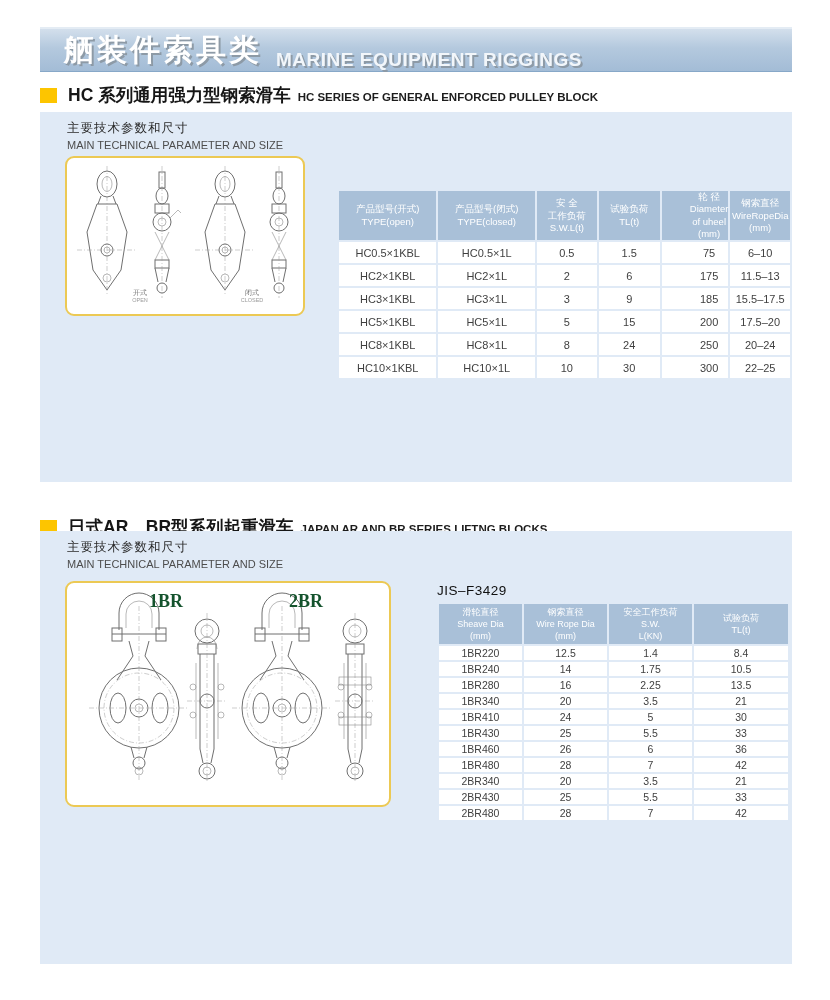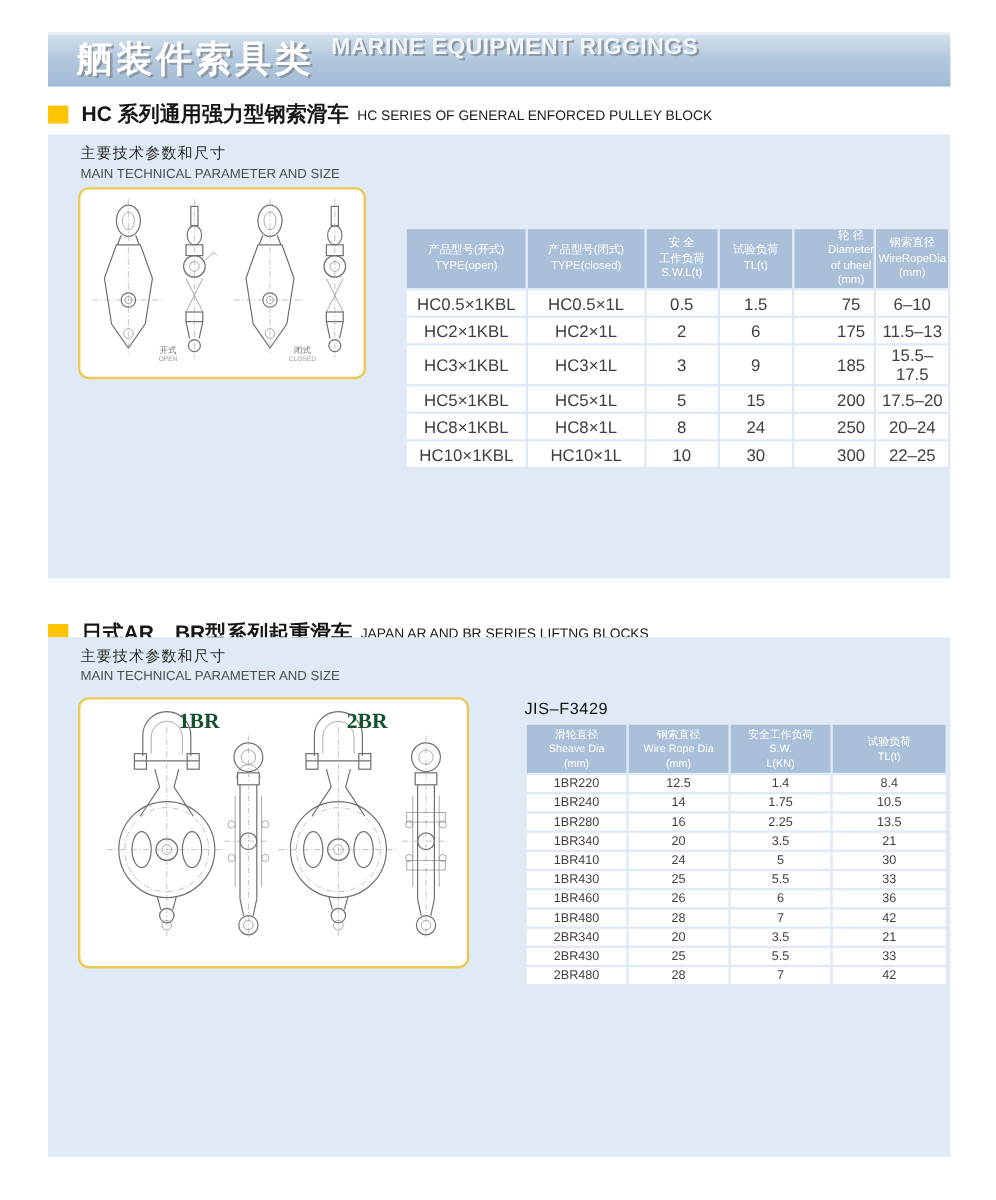--- a/index.html
+++ b/index.html
@@ -4,33 +4,33 @@
 <style>
   * { margin:0; padding:0; box-sizing:border-box; }
   html,body { background:#ffffff; }
   body { font-family:"Liberation Sans", sans-serif; }
   .page { position:relative; width:830px; height:1000px; background:#fff; overflow:hidden; }
 
   
   .banner { position:absolute; left:40px; top:27px; width:752px; height:45px;
             background:linear-gradient(#d3dfec 0%, #b4c9de 45%, #a3bcd6 100%);
             border-top:2px solid #e4ecf4; border-bottom:1px solid #87a8c8;
-            display:flex; align-items:flex-start; }
+            display:flex; align-items:flex-end; }
   .banner-zh { margin-left:24px; font-size:30px; font-weight:bold; color:#ffffff;
                letter-spacing:3px; text-shadow:2px 2px 0 #8d9aa6; white-space:nowrap; }
   .banner-en { margin-left:14px; font-size:19px; font-weight:bold; color:#f2f6fa;
                letter-spacing:0.5px; text-shadow:2px 2px 0 #8d9aa6; white-space:nowrap; }
 
   
   .sec-head { position:absolute; left:40px; height:20px; display:flex; align-items:center; }
   .sec-head-1 { top:85px; }
   .sec-head-2 { top:517px; }
   .bullet { width:17px; height:15px; background:#fdc500; margin-right:11px; flex:0 0 auto; }
   .head-zh { font-size:17.5px; font-weight:bold; color:#161616; white-space:nowrap; }
-  .head-en { font-size:11.5px; font-weight:normal; color:#1c1c1c; margin-left:7px;
+  .head-en { font-size:11.5px; font-weight:bold; color:#1c1c1c; margin-left:7px;
              white-space:nowrap; position:relative; top:2px;text-align:right; }
 
   
   .panel { position:absolute; left:40px; width:752px; background:#e0eaf6; }
   .panel-1 { top:112px; height:370px; }
   .panel-2 { top:531px; height:433px; }
 
   .param { position:absolute; left:27px; top:8px; }
   .param-zh { font-size:12.5px; color:#2a2a2a; letter-spacing:1px; }
   .param-en { font-size:11px; color:#4d4d4d; margin-top:2px; }
@@ -53,21 +53,21 @@
   .jis { position:absolute; left:397px; top:52px; font-size:13.5px; color:#101010; letter-spacing:0.5px; }
 
   
   table { border-collapse:separate; border-spacing:2px; position:absolute; }
   th { background:#a9c0d8; color:#ffffff; font-weight:normal; text-align:center;
        vertical-align:middle; white-space:pre-line; }
   td { background:#ffffff; color:#3f3f3f; text-align:center; vertical-align:middle; }
 
   .t1 { left:297px; top:77px; }
   .t1 th { font-size:9.5px; line-height:1.3; height:44px; }
-  .t1 td { font-size:14px; height:21px; }
+  .t1 td { font-size:11px; height:21px; }
   .t1 th:nth-child(1), .t1 td:nth-child(1) { width:102px; }
   .t1 th:nth-child(2), .t1 td:nth-child(2) { width:102px; }
   .t1 th:nth-child(3), .t1 td:nth-child(3) { width:63px; }
   .t1 th:nth-child(4), .t1 td:nth-child(4) { width:67px; }
   .t1 th:nth-child(5), .t1 td:nth-child(5) { width:57px;padding-left:28px; }
   .t1 th:nth-child(6), .t1 td:nth-child(6) { width:60px; }
 
   .t2 { left:397px; top:71px; }
   .t2 th { font-size:9px; line-height:1.35; height:40px; }
   .t2 td { font-size:10.5px; height:14px; }

